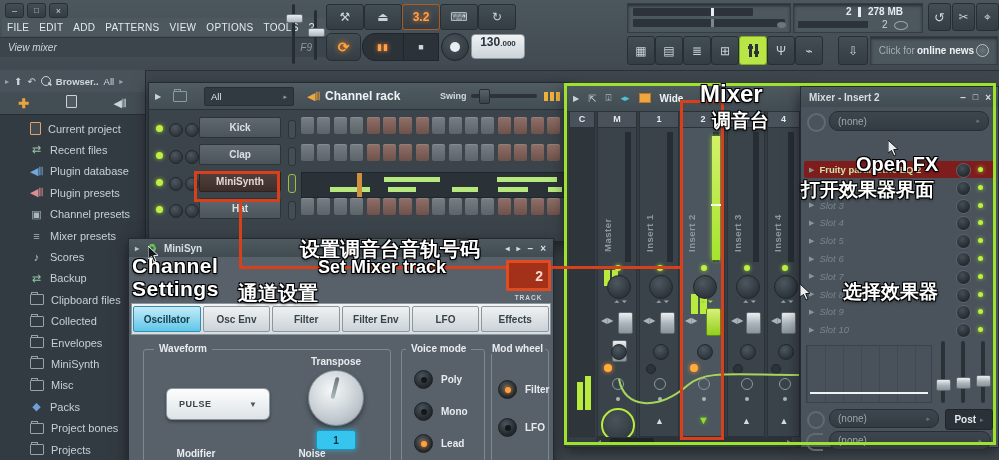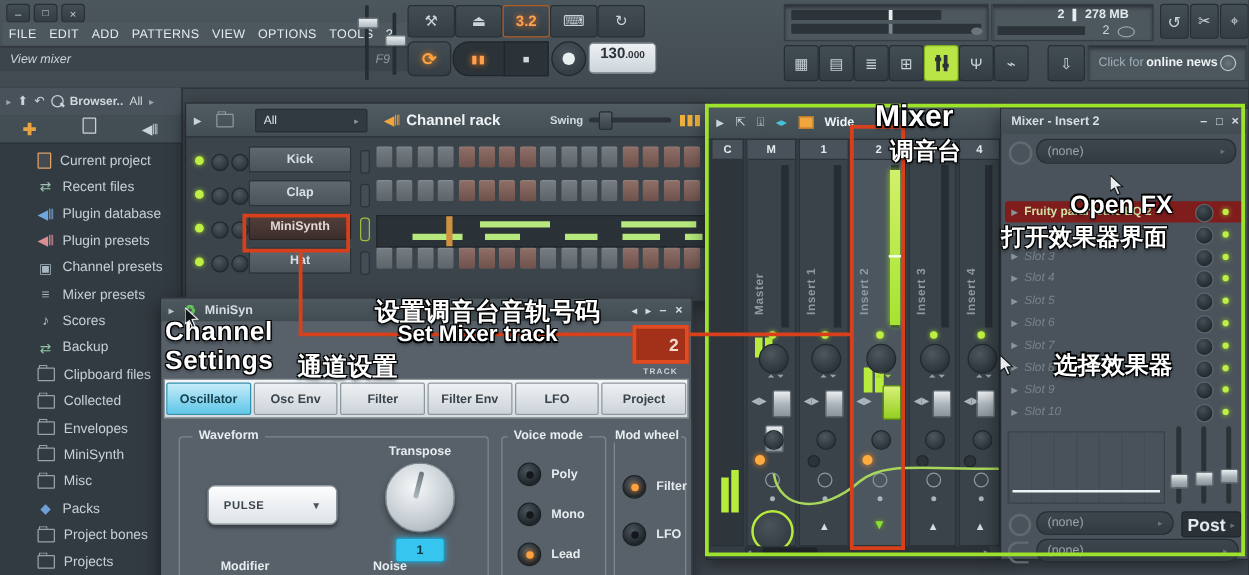--- a/index.html
+++ b/index.html
@@ -370,21 +370,21 @@
       <span style="font-size:14px;font-weight:bold;color:#f6d9cf;margin-right:5px;">2</span>
     </div>
     <span class="abs" style="left:377px;top:55px;width:45px;text-align:center;font-size:6.5px;font-weight:bold;color:#ccd5da;letter-spacing:1px;">TRACK</span>
 
     <div id="settings-tabs" class="abs" style="left:2px;top:64px;width:420px;height:32px;background:linear-gradient(#f2f4f6,#d6dce0);border:1px solid #8d979e;box-sizing:border-box;display:flex;">
         <div class="tab active">Oscillator</div>
         <div class="tab">Osc Env</div>
         <div class="tab">Filter</div>
         <div class="tab">Filter Env</div>
         <div class="tab">LFO</div>
-        <div class="tab">Project</div>
+        <div class="tab">Effects</div>
       </div>
 
     <div class="abs" style="left:0;top:96px;right:0;bottom:0;background:#58616a;">
       <div class="groupbox" style="left:14px;top:14px;width:246px;height:118px;">
         <span class="grouplabel">Waveform</span>
         <div class="abs" style="left:22px;top:38px;width:104px;height:32px;background:linear-gradient(#fdfdfe,#dde3e7);border:1px solid #8d979e;border-radius:6px;box-shadow:0 2px 3px rgba(0,0,0,.35);display:flex;align-items:center;justify-content:space-between;padding:0 12px;box-sizing:border-box;gap:16px;">
           <span style="font-size:9px;font-weight:bold;color:#3a444b;letter-spacing:.5px;">PULSE</span>
           <span style="font-size:8px;color:#4a545c;">▼</span>
         </div>
         <span class="abs" style="left:152px;top:6px;width:80px;text-align:center;font-size:10px;font-weight:bold;color:#e7ecef;">Transpose</span>
@@ -649,21 +649,21 @@
           <span class="silverhandle" style="left:-5px;top:34px;height:10px;"></span>
         </span>
     </div>
 
     <span class="abs" style="left:6px;top:324px;width:14px;height:14px;border:2px solid #5f6a71;border-radius:50%;"></span>
     <div class="dropdown" style="left:28px;top:322px;width:110px;height:19px;justify-content:space-between;box-sizing:border-box;">
       <span>(none)</span>
       <span style="font-size:7px;color:#6b757c;">▸</span>
     </div>
     <div class="abs" style="left:144px;top:322px;width:46px;height:19px;background:#2a3238;border:1px solid #20262b;border-radius:3px;display:flex;align-items:center;justify-content:center;gap:4px;">
-      <span style="font-size:14px;font-weight:bold;color:#e4ebee;">Post</span>
+      <span style="font-size:10px;font-weight:bold;color:#e4ebee;">Post</span>
       <span style="font-size:7px;color:#6b757c;">▸</span>
     </div>
     <span class="abs" style="left:5px;top:346px;width:15px;height:14px;border:2px solid #5f6a71;border-radius:50% 0 0 50%;border-right:none;"></span>
     <div class="dropdown" style="left:28px;top:344px;width:162px;height:19px;justify-content:space-between;box-sizing:border-box;">
       <span>(none)</span>
       <span style="font-size:7px;color:#6b757c;">▸</span>
     </div>
   </div>
 
   <div class="abs" style="left:564px;top:83px;width:432px;height:362px;border:3px solid #9de32b;box-sizing:border-box;z-index:40;pointer-events:none;"></div>

